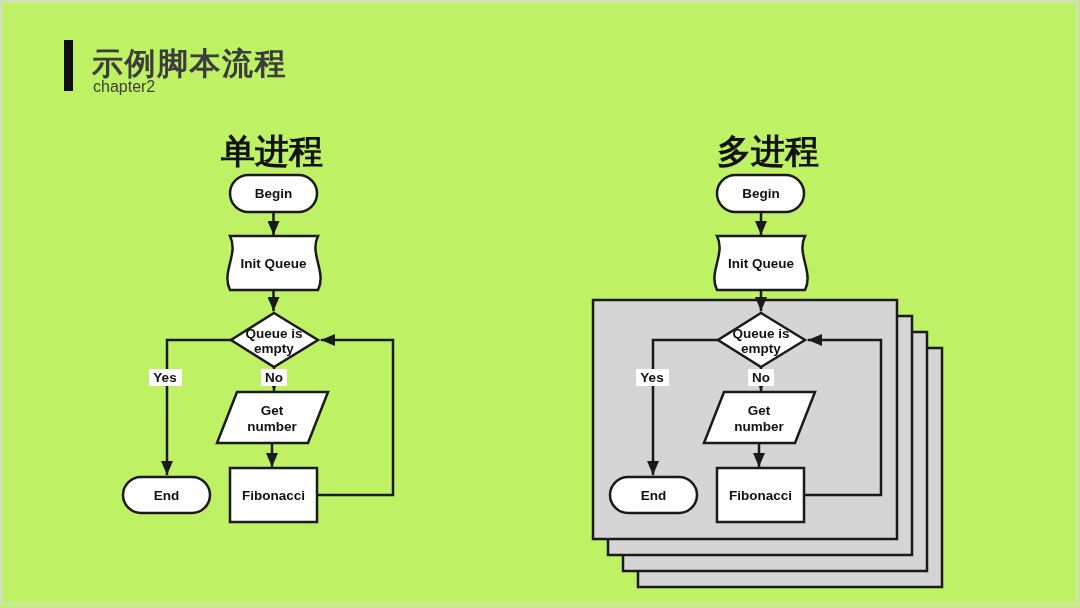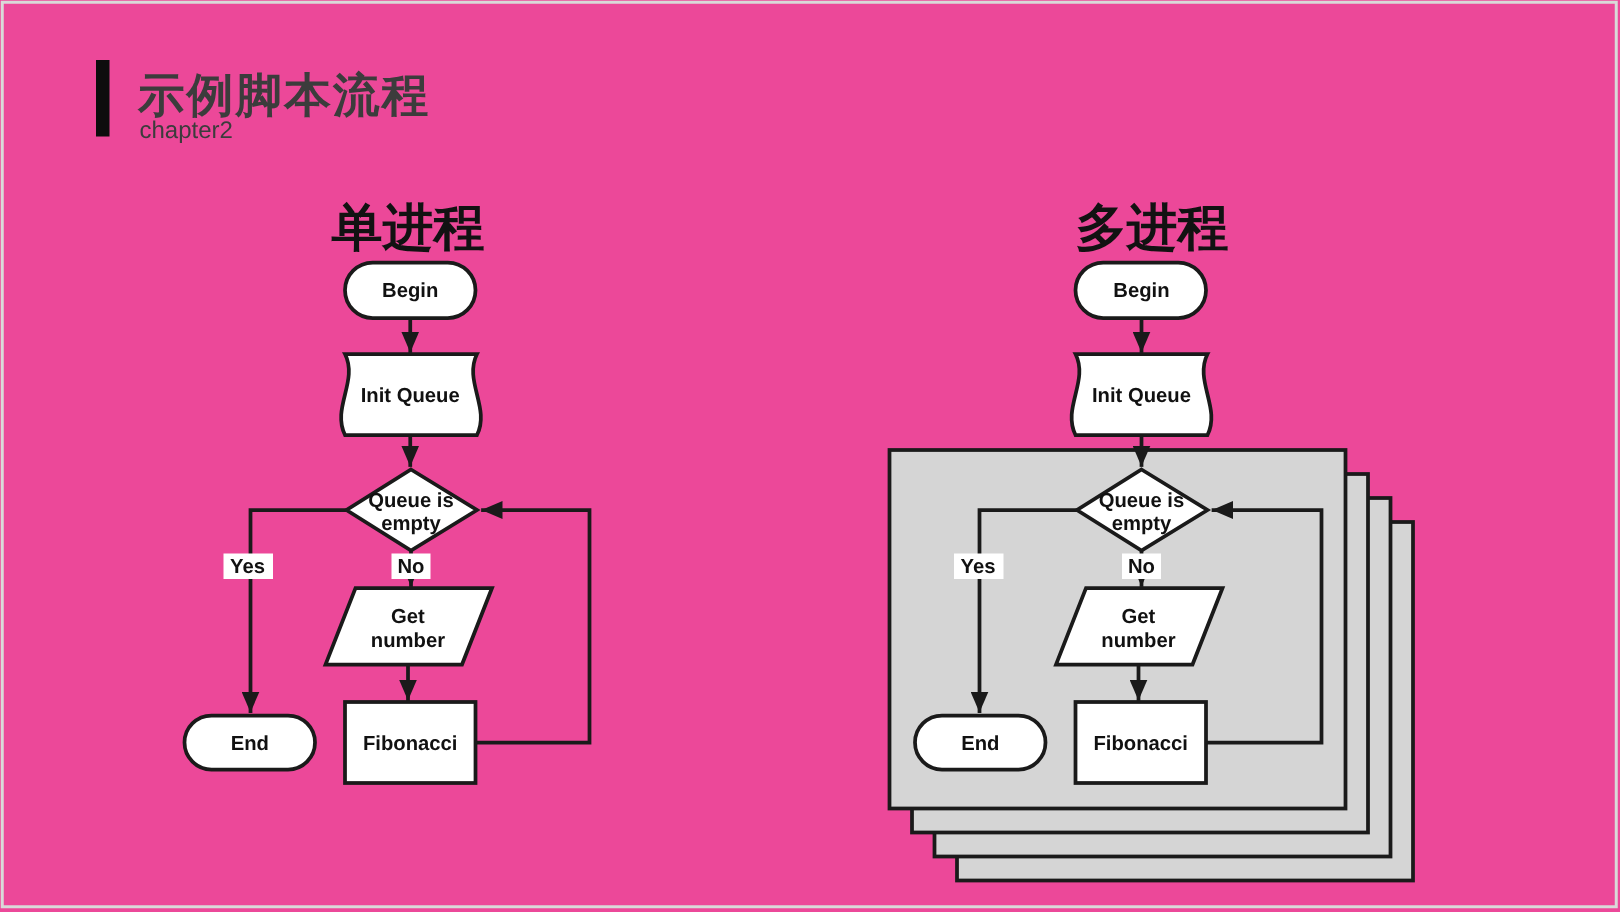--- a/index.html
+++ b/index.html
@@ -1,19 +1,19 @@
 <!DOCTYPE html>
 <html><head>
 <meta charset="utf-8">
 <style>
   html,body{margin:0;padding:0;background:#fff;}
   .slide{
     position:relative;
     width:1080px;height:608px;
-    background:#ec4899;
+    background:#bef264;
     font-family:"Liberation Sans", sans-serif;
     overflow:hidden;
   }
   svg{display:block;}
   .cn-title{font-family:"DejaVu Sans","Liberation Sans",sans-serif;font-weight:600;}
   .node-label{font-family:"Liberation Sans",sans-serif;font-weight:700;fill:#111;}
 </style>
 </head>
 <body>
 

